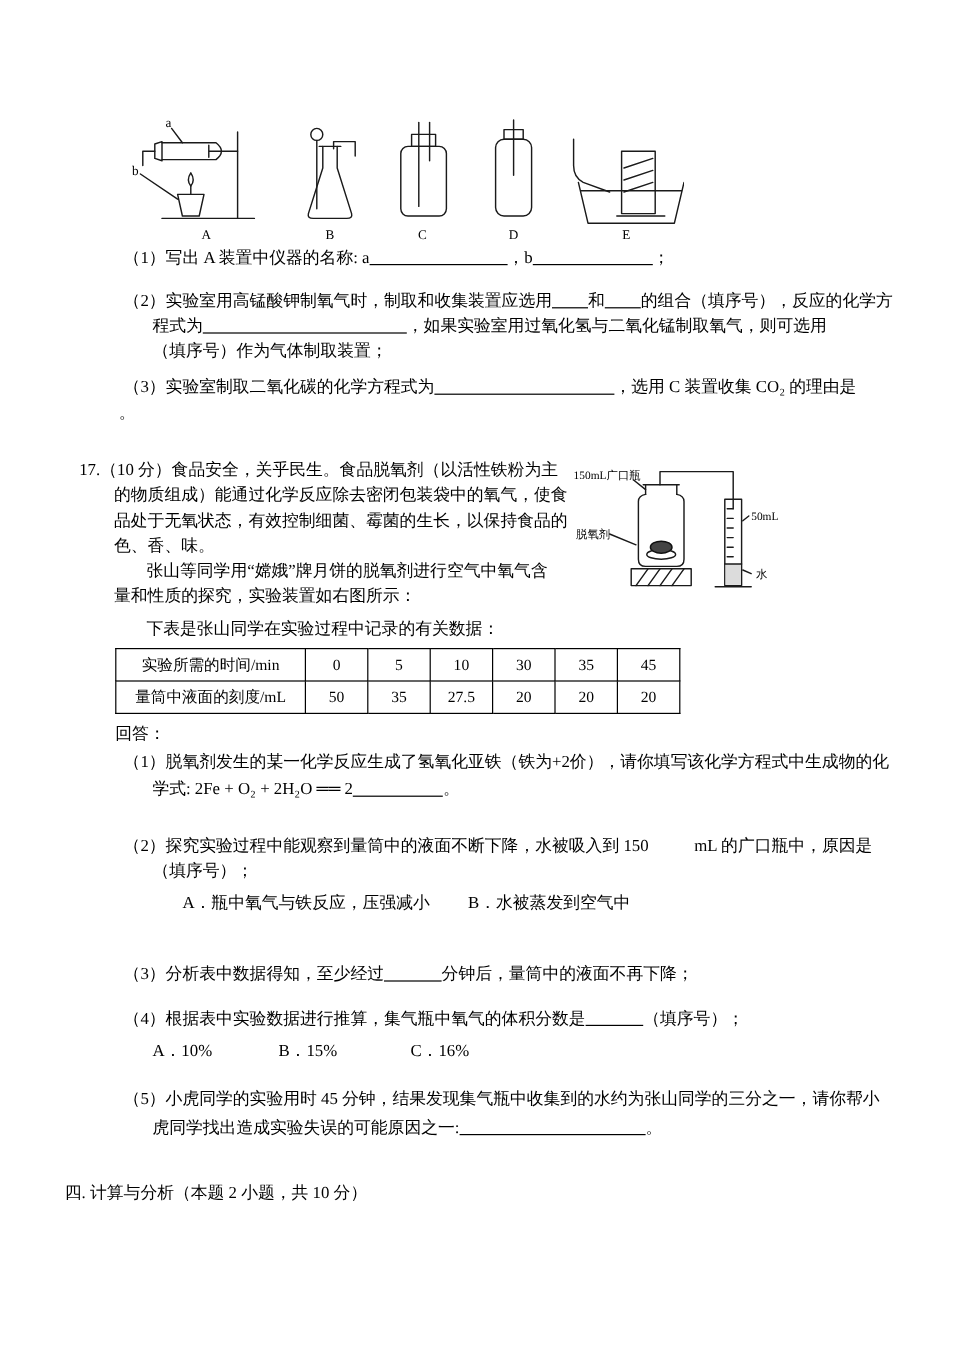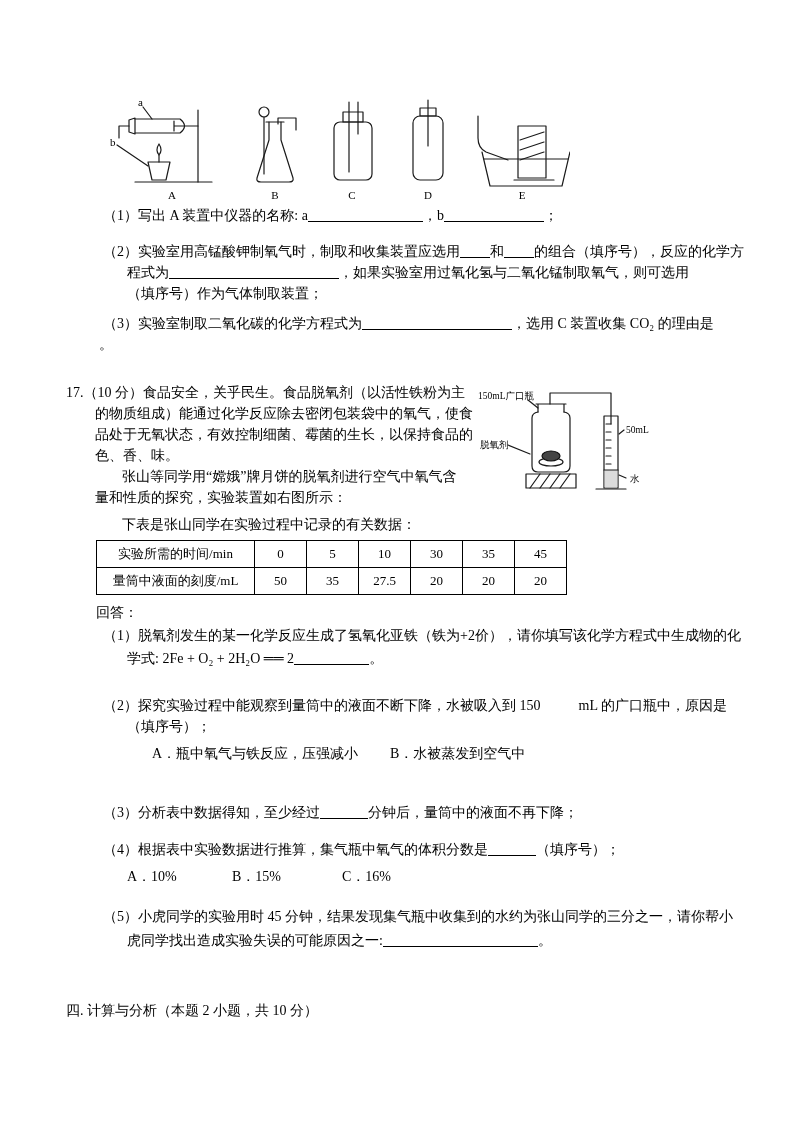--- a/index.html
+++ b/index.html
@@ -187,15 +187,15 @@
   </div>
   <div class="line" style="left:127px; top:867px;"><span>A．10%</span></div>
   <div class="line" style="left:232px; top:867px;"><span>B．15%</span></div>
   <div class="line" style="left:342px; top:867px;"><span>C．16%</span></div>
 
   <div class="line" style="left:103px; top:907px;"><span>（5）小虎同学的实验用时 45 分钟，结果发现集气瓶中收集到的水约为张山同学的三分之一，请你帮小</span></div>
   <div class="line" style="left:127px; top:931px;text-align:center;">
     <span>虎同学找出造成实验失误的可能原因之一:</span><span class="blank w155"></span><span>。</span>
   </div>
 
-  <div class="line" style="left:66px; top:985px;margin-top:16px;"><span>四. 计算与分析（本题 2 小题，共 10 分）</span></div>
+  <div class="line" style="left:54px; top:985px;"><span>四. 计算与分析（本题 2 小题，共 10 分）</span></div>
 
 </div>
 
 </body></html>

